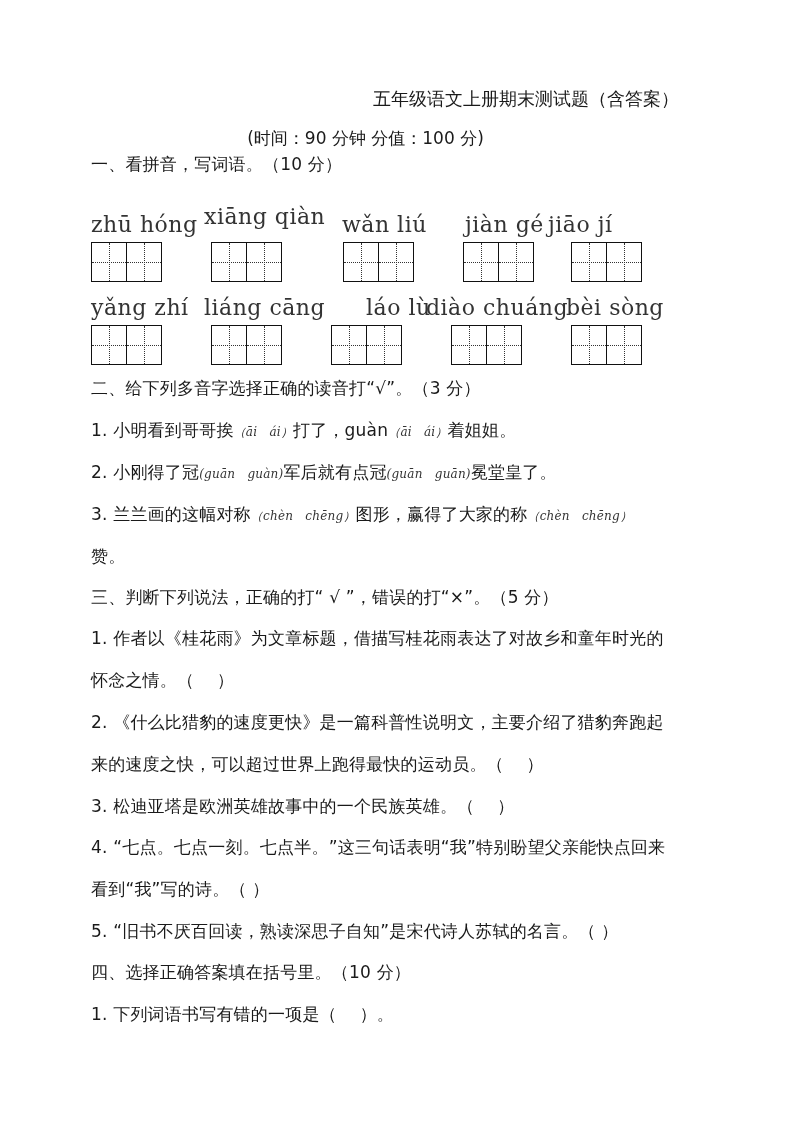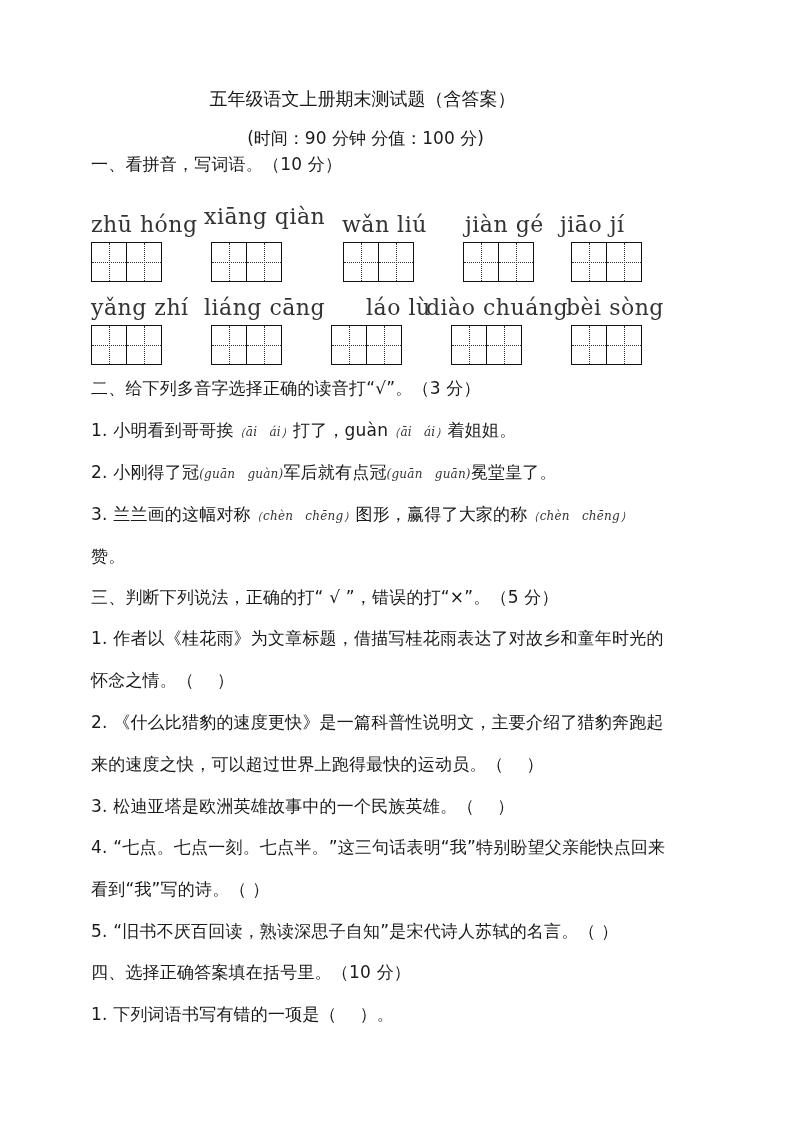--- a/index.html
+++ b/index.html
@@ -1,19 +1,19 @@
 <!DOCTYPE html>
 <html><head>
 <meta charset="utf-8">
 <style>
   html, body { margin:0; padding:0; background:#ffffff; }
   body { width:793px; height:1122px; position:relative; overflow:hidden;
          font-family:"DejaVu Sans", "Liberation Sans", sans-serif; color:#1a1a1a; }
   .abs { position:absolute; white-space:nowrap; }
-  .title { top:87px; left:0; width:679px; text-align:center; font-size:18px;padding-left:23px; }
+  .title { top:87px; left:0; width:679px; text-align:right; font-size:18px; }
   .subtitle { top:127px; left:0; width:731px; text-align:center; font-size:17px; }
   .line { left:91px; font-size:17px; letter-spacing:0.2px; }
   .py { font-family:"DejaVu Serif", "Liberation Serif", serif; font-size:22px; color:#333; letter-spacing:0.5px; }
   .pyinline { font-family:"DejaVu Serif", "Liberation Serif", serif; font-size:12px; color:#333;font-style:italic; }
   .tian { position:absolute; width:71px; height:40px; border:1.5px solid #111; box-sizing:border-box; display:flex; }
   .cell { flex:1; position:relative; }
   .cell + .cell { border-left:1.5px solid #111; }
   .cell::before { content:""; position:absolute; left:50%; top:0; bottom:0; border-left:1px dotted #333; }
   .cell::after { content:""; position:absolute; top:50%; left:0; right:0; border-top:1px dotted #333; }
 </style>
@@ -22,21 +22,21 @@
 
 <div class="abs title">五年级语文上册期末测试题（含答案）</div>
 <div class="abs subtitle">(时间：90 分钟     分值：100 分)</div>
 
 <div class="abs line" style="top:153px;">一、看拼音，写词语。（10 分）</div>
 
 <div class="abs py" style="top:212px; left:91px;">zhū hóng</div>
 <div class="abs py" style="top:204px; left:204px;">xiāng qiàn</div>
 <div class="abs py" style="top:212px; left:342px;">wǎn liú</div>
 <div class="abs py" style="top:212px; left:465px;">jiàn gé</div>
-<div class="abs py" style="top:212px; left:560px;">jiāo jí</div>
+<div class="abs py" style="top:212px; left:548px;">jiāo jí</div>
 
 <div class="tian" style="top:242px; left:91px;">
     <div class="cell"></div>
     <div class="cell"></div>
   </div>
 <div class="tian" style="top:242px; left:211px;">
     <div class="cell"></div>
     <div class="cell"></div>
   </div>
 <div class="tian" style="top:242px; left:343px;">

